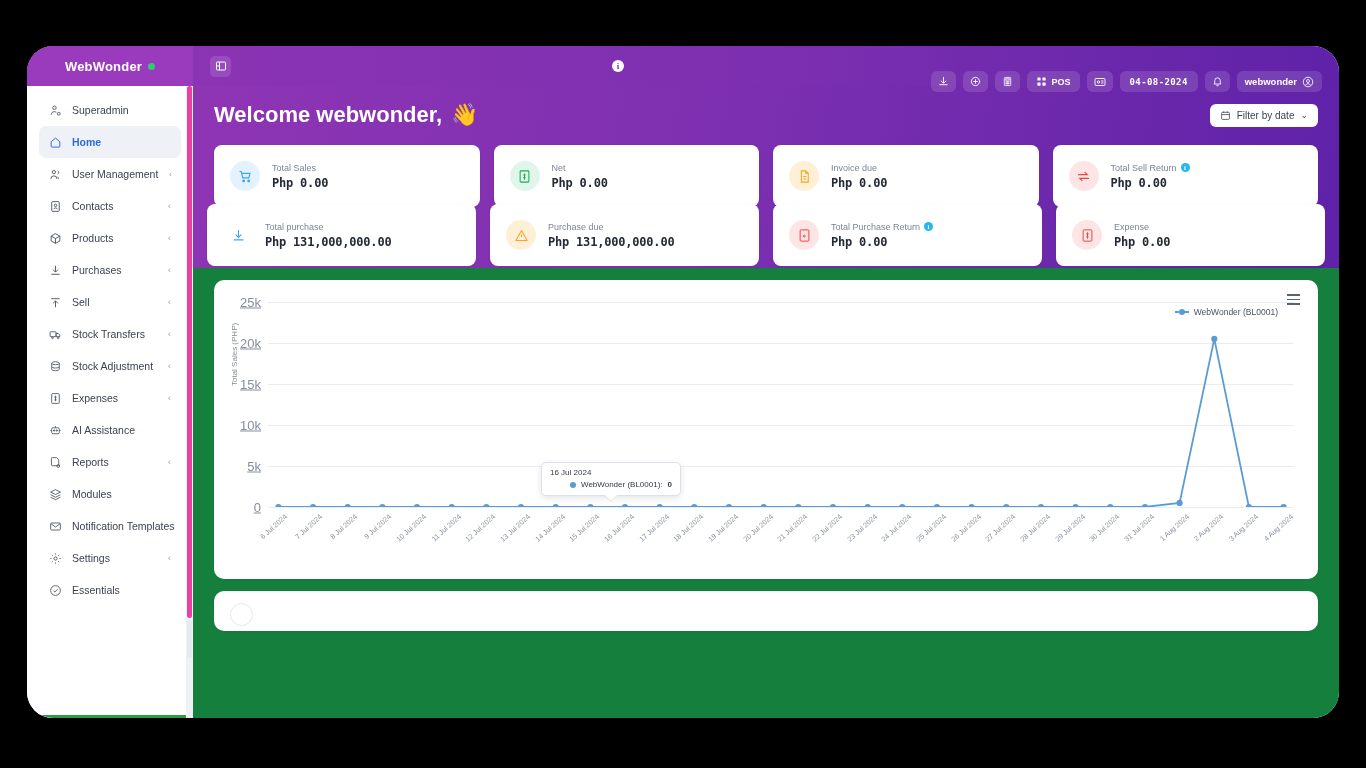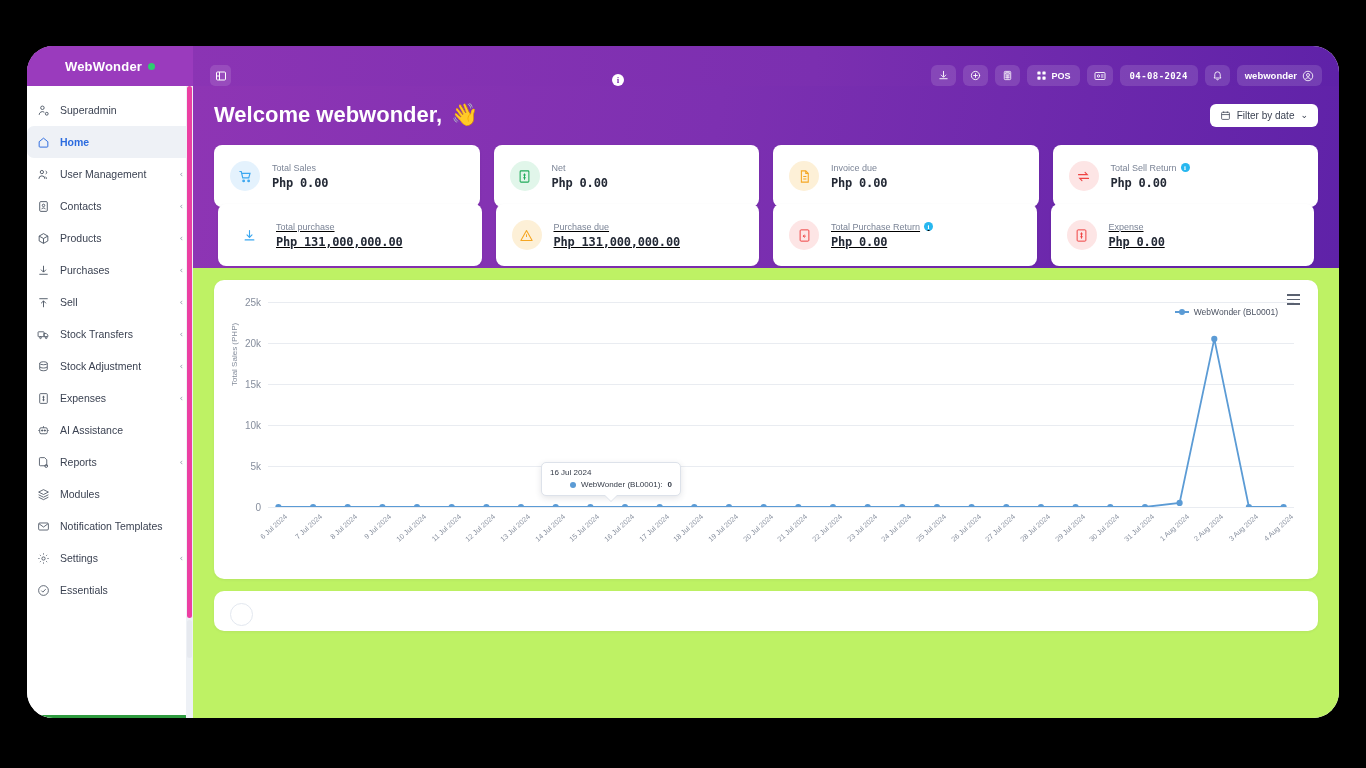--- a/index.html
+++ b/index.html
@@ -17,21 +17,21 @@
     border-radius: 26px;
     overflow: hidden;
     display: flex;
     flex-direction: column;
   }
   
   .topbar {
     height: 40px;
     min-height: 40px;
     display: flex;
-    align-items: flex-end;
+    align-items: center;
     background: linear-gradient(90deg, #8e35b4 0%, #8b34b4 12%, #7b2fb0 60%, #5f22a8 100%);
     position: relative;
     z-index: 5;
   }
   .brand {
     width: 166px;
     min-width: 166px;
     height: 40px;
     background: #9a3bbd;
     display: flex;
@@ -96,21 +96,21 @@
     min-width: 166px;
     background: #ffffff;
     padding-top: 8px;
     position: relative;
     overflow: hidden;
   }
   .nav-item {
     display: flex;
     align-items: center;
     height: 32px;
-    margin: 0 0;
+    margin: 0 12px;
     padding: 0 10px;
     border-radius: 7px;
     color: #3b4252;
     font-size: 10.5px;
     cursor: pointer;
     gap: 10px;
   }
   .nav-item.active { background: #eef1f6; color: #2d6cdf; font-weight: bold; }
   .nav-ico { width: 13px; height: 13px; display: flex; align-items: center; justify-content: center; flex: 0 0 13px; }
   .nav-ico svg { width: 13px; height: 13px; }
@@ -141,21 +141,21 @@
     position: absolute;
     right: 1px; top: 534px;
     width: 5px;
     height: 38px;
     background: #e6e9ef;
     border-radius: 3px;
   }
   
   .main {
     flex: 1;
-    background: #bef264;
+    background: #15803d;
     overflow: hidden;
     position: relative;
   }
   .purple-head {
     background: linear-gradient(100deg, #8e35b4 0%, #7d30b1 45%, #5f22a8 100%);
     padding: 16px 21px 0 21px;
     height: 182px;
   }
   .welcome {
     color: #fff;
@@ -171,21 +171,21 @@
     background: #fff;
     border-radius: 6px;
     height: 23px;
     display: flex; align-items: center; gap: 6px;
     padding: 0 10px;
     font-size: 10px;
     color: #3b4252;
     cursor: pointer;
     margin-bottom: 17px;
   }
-  .cards-wrap { padding: 0 25px; text-decoration: underline; }
+  .cards-wrap { padding: 0 14px; }
   .cards {
     display: grid;
     grid-template-columns: repeat(4, 1fr);
     gap: 14px;
     margin-bottom: 14px;
   }
   .card {
     background: #fff;
     border-radius: 8px;
     height: 62px;
@@ -280,23 +280,24 @@
     color: #848c9b;
     white-space: nowrap;
   }
   .plot { position: absolute; left: 38px; right: 8px; top: 8px; height: 205px; }
   .gridline { position: absolute; left: 0; right: 0; height: 1px; background: #e9ecf1; }
   .ytick {
     position: absolute;
     right: 100%;
     margin-right: 7px;
     transform: translateY(-50%);
-    font-size: 10px;
+    font-size: 13px;
     color: #868e9d;
     white-space: nowrap;
+    text-decoration: underline;
   }
   .xticks { position: absolute; left: 38px; right: 8px; top: 216px; height: 56px; }
   .xtick {
     position: absolute;
     font-size: 7.2px;
     color: #868e9d;
     white-space: nowrap;
     transform-origin: left top;
     transform: rotate(-42deg) translate(-100%, 0);
   }

